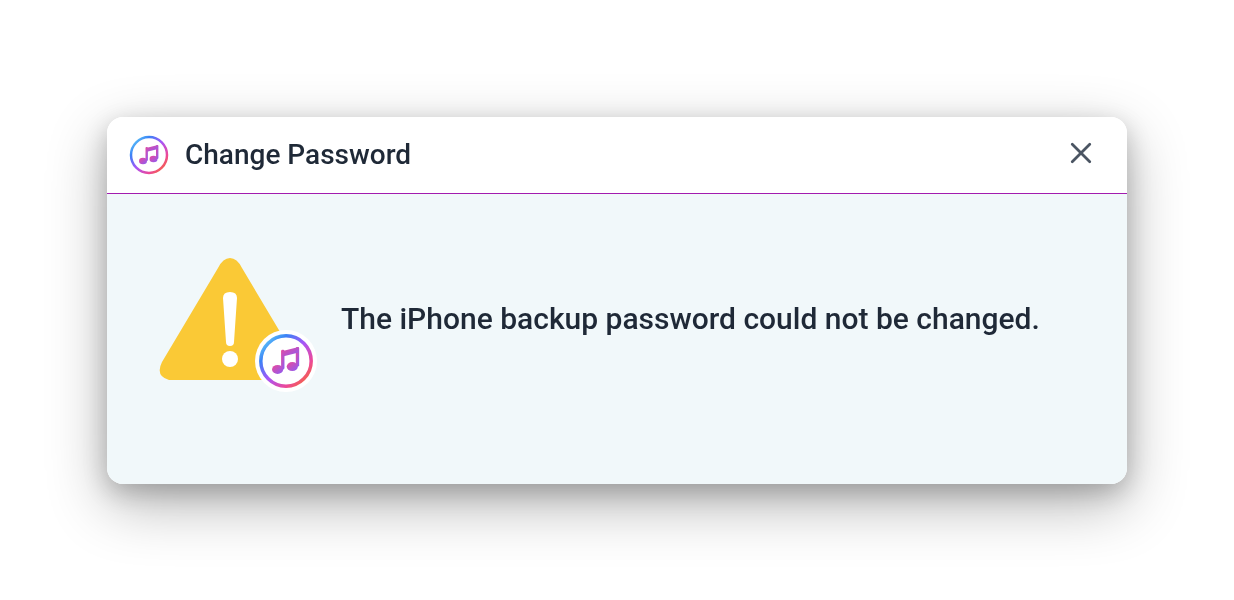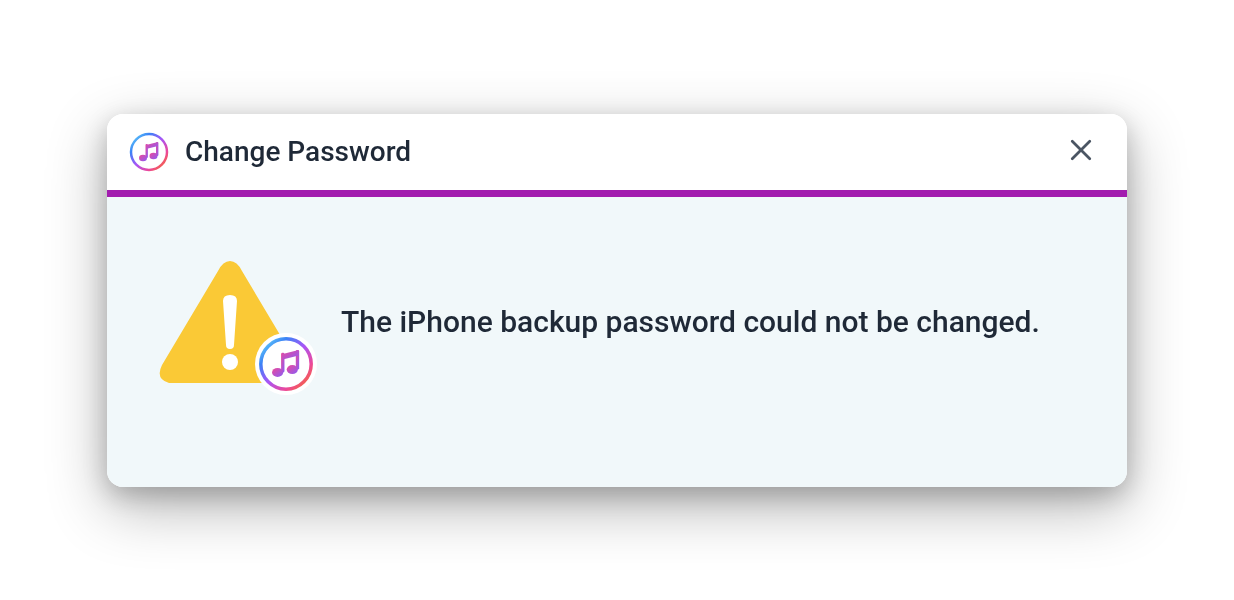--- a/index.html
+++ b/index.html
@@ -21,21 +21,21 @@
       background: #ffffff;
       border-radius: 16px;
       box-shadow: 0 20px 60px rgba(0,0,0,0.3), 0 8px 24px rgba(0,0,0,0.2);
       overflow: hidden;
     }
     .titlebar {
       display: flex;
       align-items: center;
       justify-content: space-between;
       padding: 18px 28px 18px 22px;
-      border-bottom: 7px solid #a21caf;
+      border-bottom: 1px solid #a21caf;
       background: #ffffff;
     }
     .titlebar-left {
       display: flex;
       align-items: center;
       gap: 16px;
     }
     .itunes-small {
       width: 40px;
       height: 40px;

